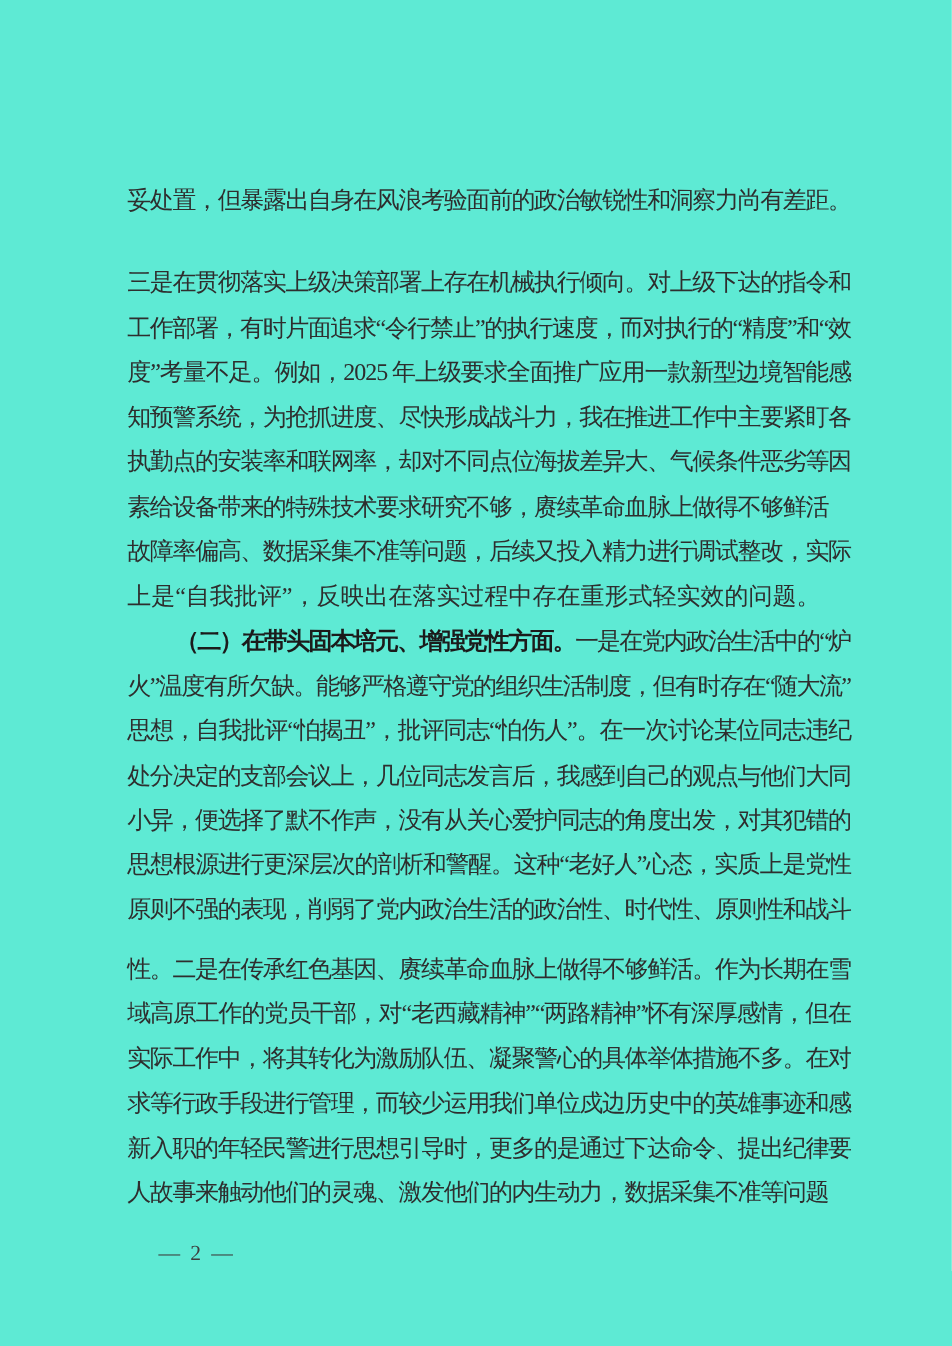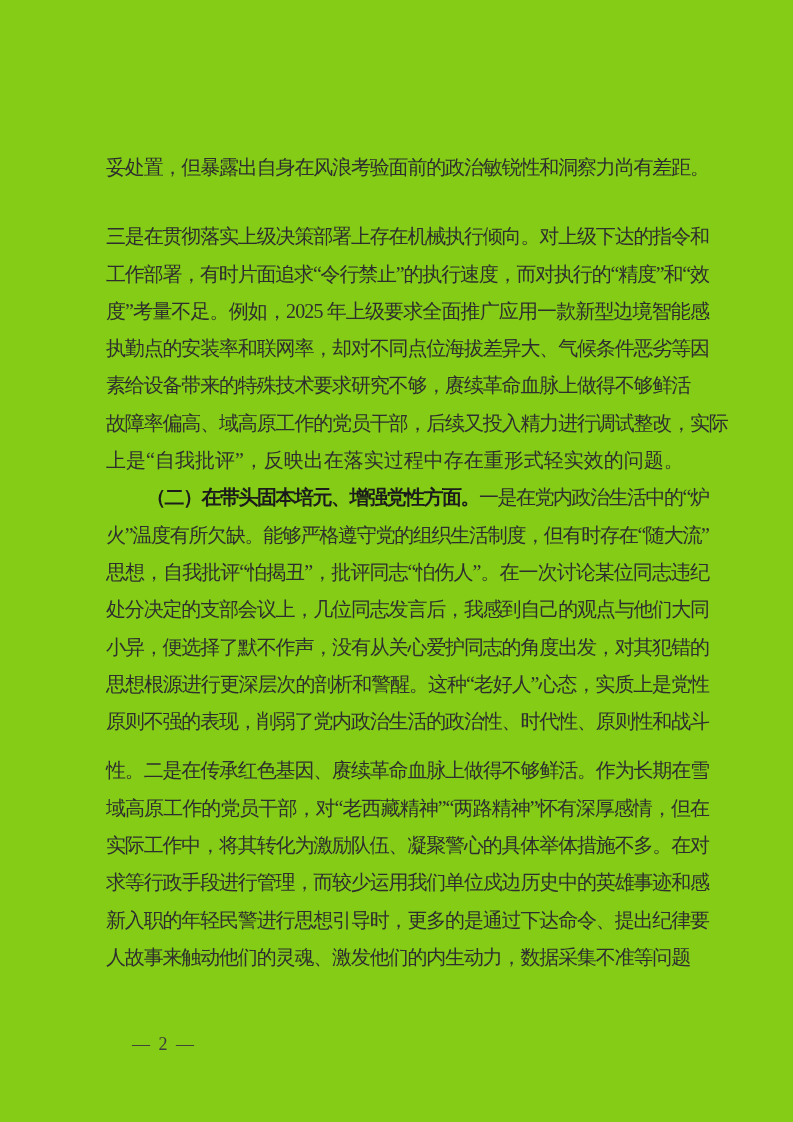--- a/index.html
+++ b/index.html
@@ -47,29 +47,30 @@
     height: 26px;
     line-height: 26px;
     font-size: 18px;
     color: #3d3d3d;
     letter-spacing: 2px;
   }
 </style>
 </head>
 <body>
 
-<div class="page" style="background: #84cc16; text-decoration: underline;">
+<div class="page" style="background: #5eead4; text-decoration: underline;">
   <div class="doc-body" style="color: rgb(46, 46, 46);">
     <div class="line" style="letter-spacing: -1.16129px;">妥处置，但暴露出自身在风浪考验面前的政治敏锐性和洞察力尚有差距。</div>
     <div class="line" style="letter-spacing: -1.16129px; margin-top: 32px;">三是在贯彻落实上级决策部署上存在机械执行倾向。对上级下达的指令和</div>
     <div class="line" style="letter-spacing: -1.18796px;">工作部署，有时片面追求“令行禁止”的执行速度，而对执行的“精度”和“效</div>
     <div class="line" style="letter-spacing: -0.879136px;">度”考量不足。例如，2025 年上级要求全面推广应用一款新型边境智能感</div>
+    <div class="line" style="letter-spacing: -1.16129px;">知预警系统，为抢抓进度、尽快形成战斗力，我在推进工作中主要紧盯各</div>
     <div class="line" style="letter-spacing: -1.16129px;">执勤点的安装率和联网率，却对不同点位海拔差异大、气候条件恶劣等因</div>
     <div class="line" style="letter-spacing: -1.16129px;">素给设备带来的特殊技术要求研究不够，赓续革命血脉上做得不够鲜活</div>
-    <div class="line" style="letter-spacing: -1.16129px;">故障率偏高、域高原工作的党员干部，后续又投入精力进行调试整改，实际</div>
+    <div class="line" style="letter-spacing: -1.16129px;">故障率偏高、数据采集不准等问题，后续又投入精力进行调试整改，实际</div>
     <div class="line para-end">上是“自我批评”，反映出在落实过程中存在重形式轻实效的问题。</div>
     <div class="line indent" style="letter-spacing: -1.49635px;"><span class="heading">（二）在带头固本培元、增强党性方面。</span><span>一是在党内政治生活中的“炉</span></div>
     <div class="line" style="letter-spacing: -1.29214px;">火”温度有所欠缺。能够严格遵守党的组织生活制度，但有时存在“随大流”</div>
     <div class="line" style="letter-spacing: -0.955019px;">思想，自我批评“怕揭丑”，批评同志“怕伤人”。在一次讨论某位同志违纪</div>
     <div class="line" style="letter-spacing: -1.16129px;">处分决定的支部会议上，几位同志发言后，我感到自己的观点与他们大同</div>
     <div class="line" style="letter-spacing: -1.16129px;">小异，便选择了默不作声，没有从关心爱护同志的角度出发，对其犯错的</div>
     <div class="line" style="letter-spacing: -1.05518px;">思想根源进行更深层次的剖析和警醒。这种“老好人”心态，实质上是党性</div>
     <div class="line" style="letter-spacing: -1.16129px;">原则不强的表现，削弱了党内政治生活的政治性、时代性、原则性和战斗</div>
     <div class="line" style="letter-spacing: -1.16129px; margin-top: 12px;">性。二是在传承红色基因、赓续革命血脉上做得不够鲜活。作为长期在雪</div>
     <div class="line" style="letter-spacing: -0.955019px;">域高原工作的党员干部，对“老西藏精神”“两路精神”怀有深厚感情，但在</div>

